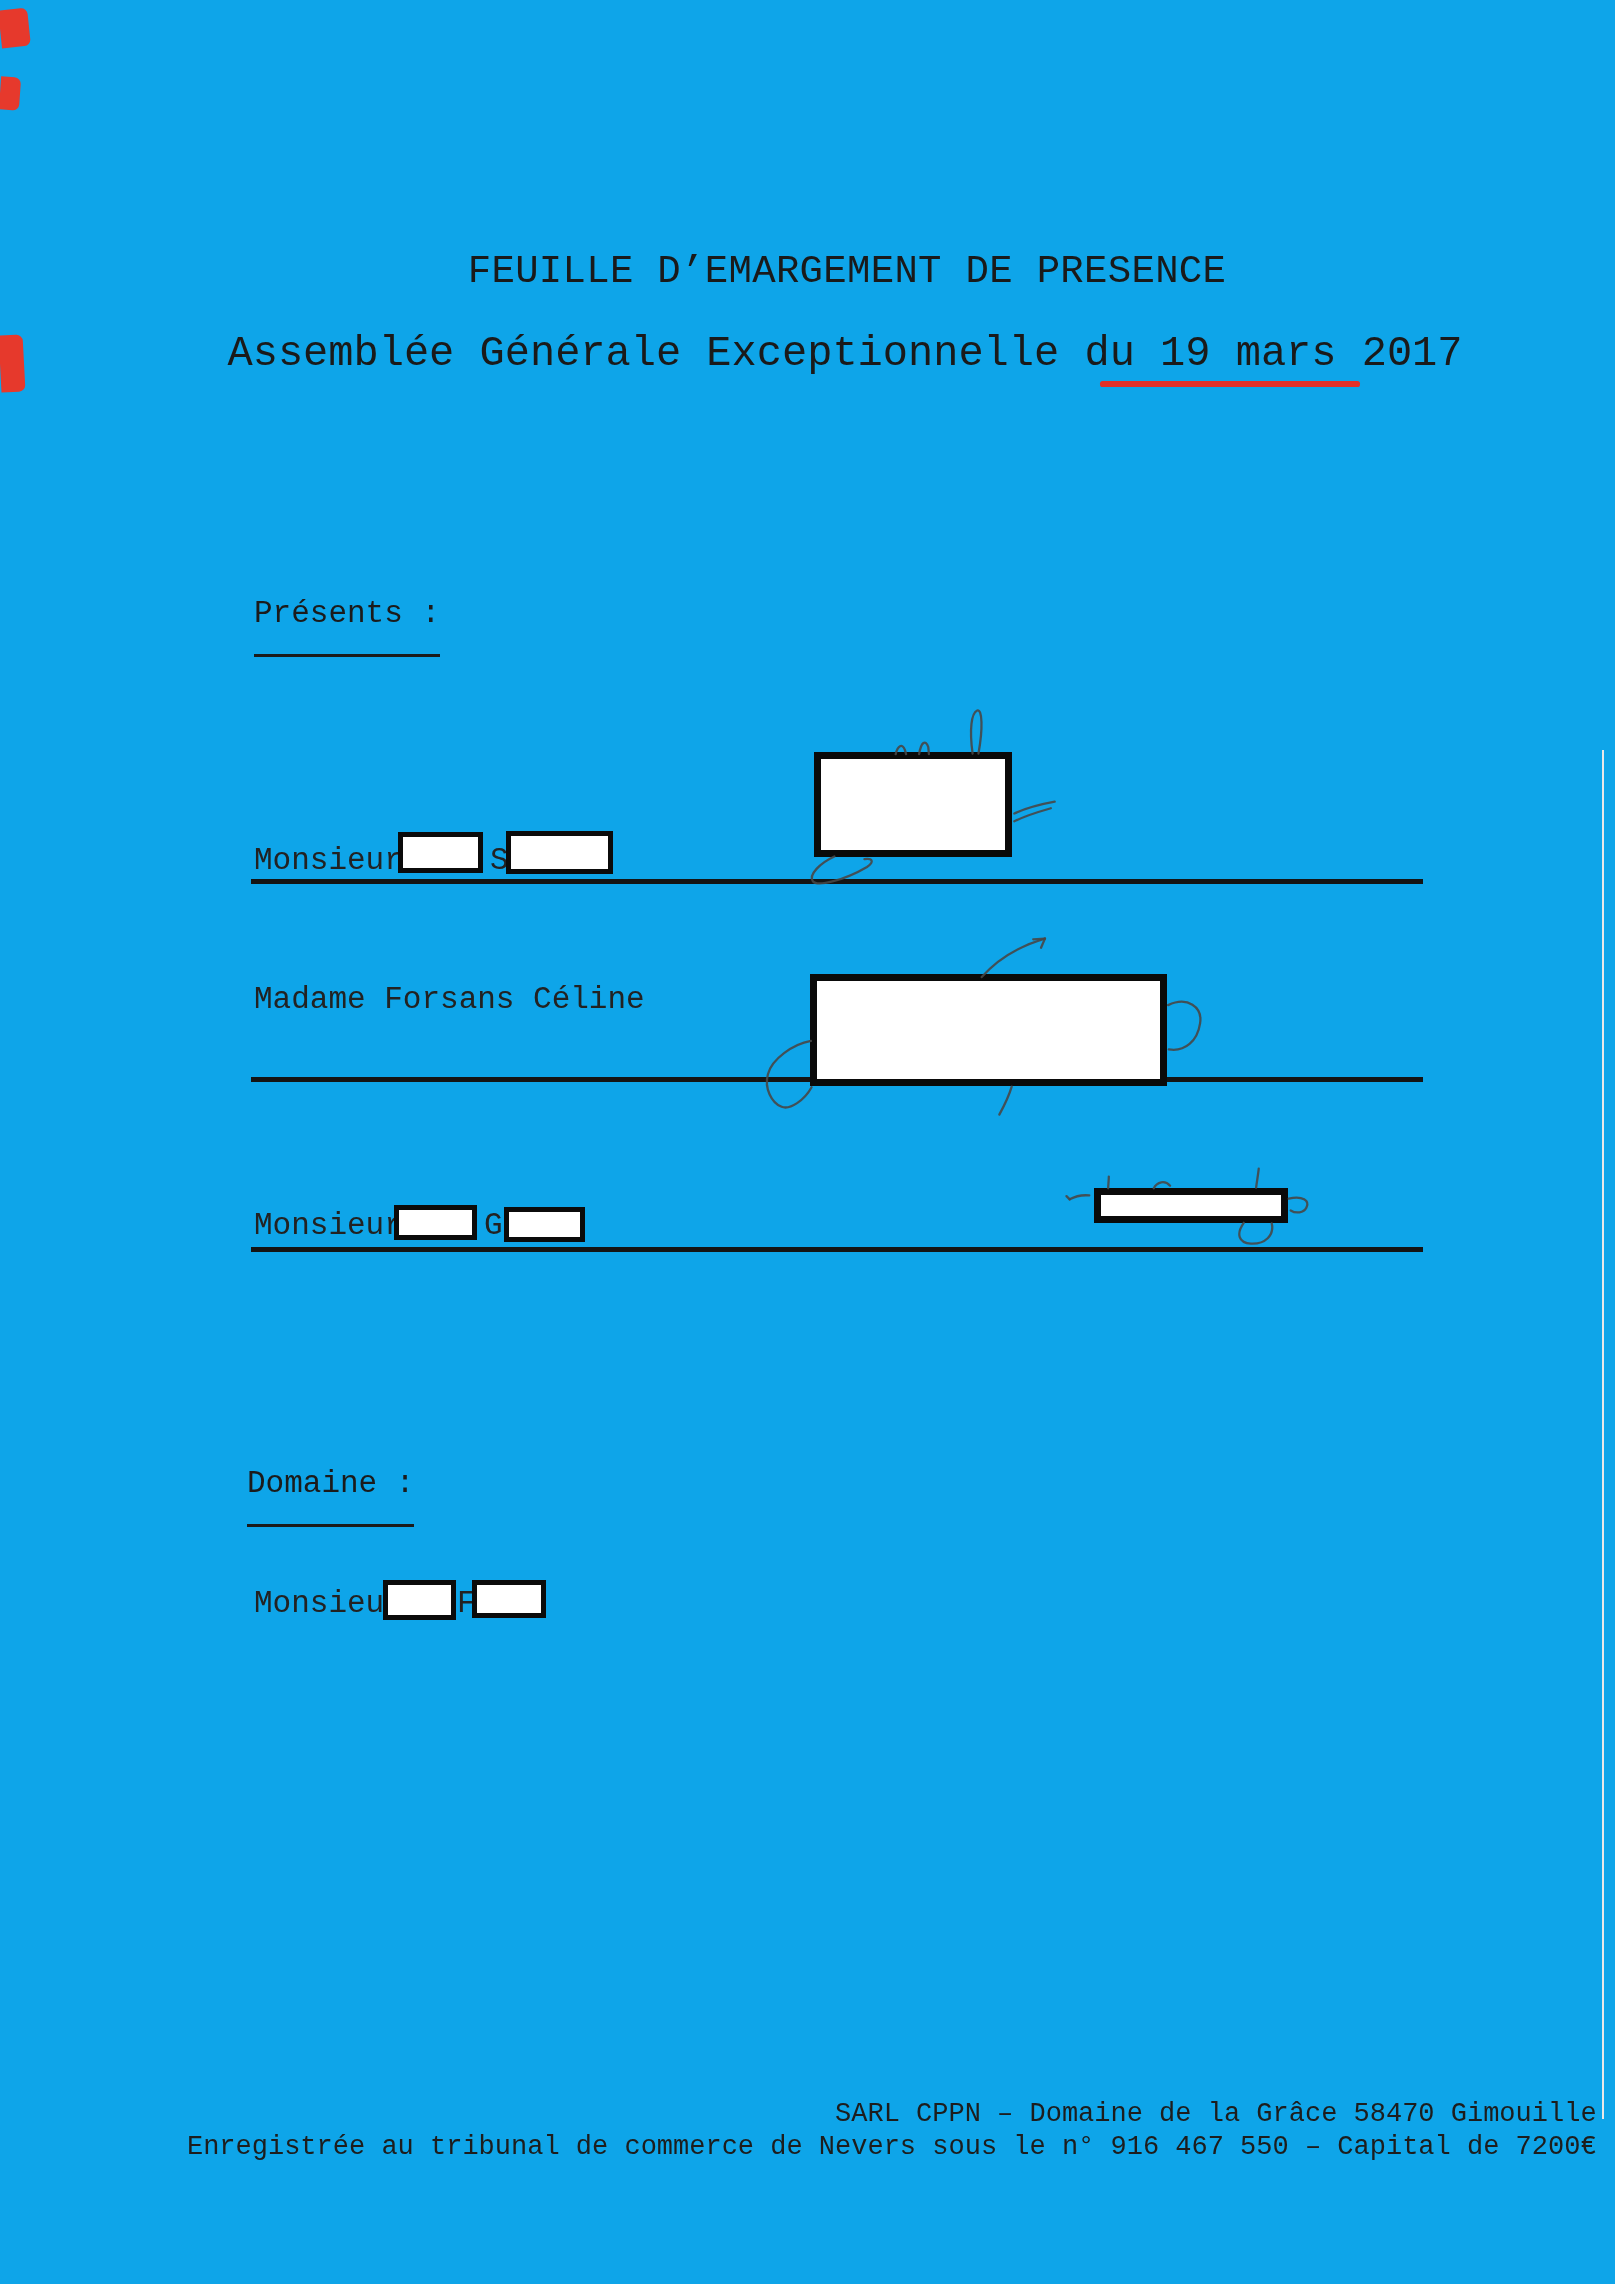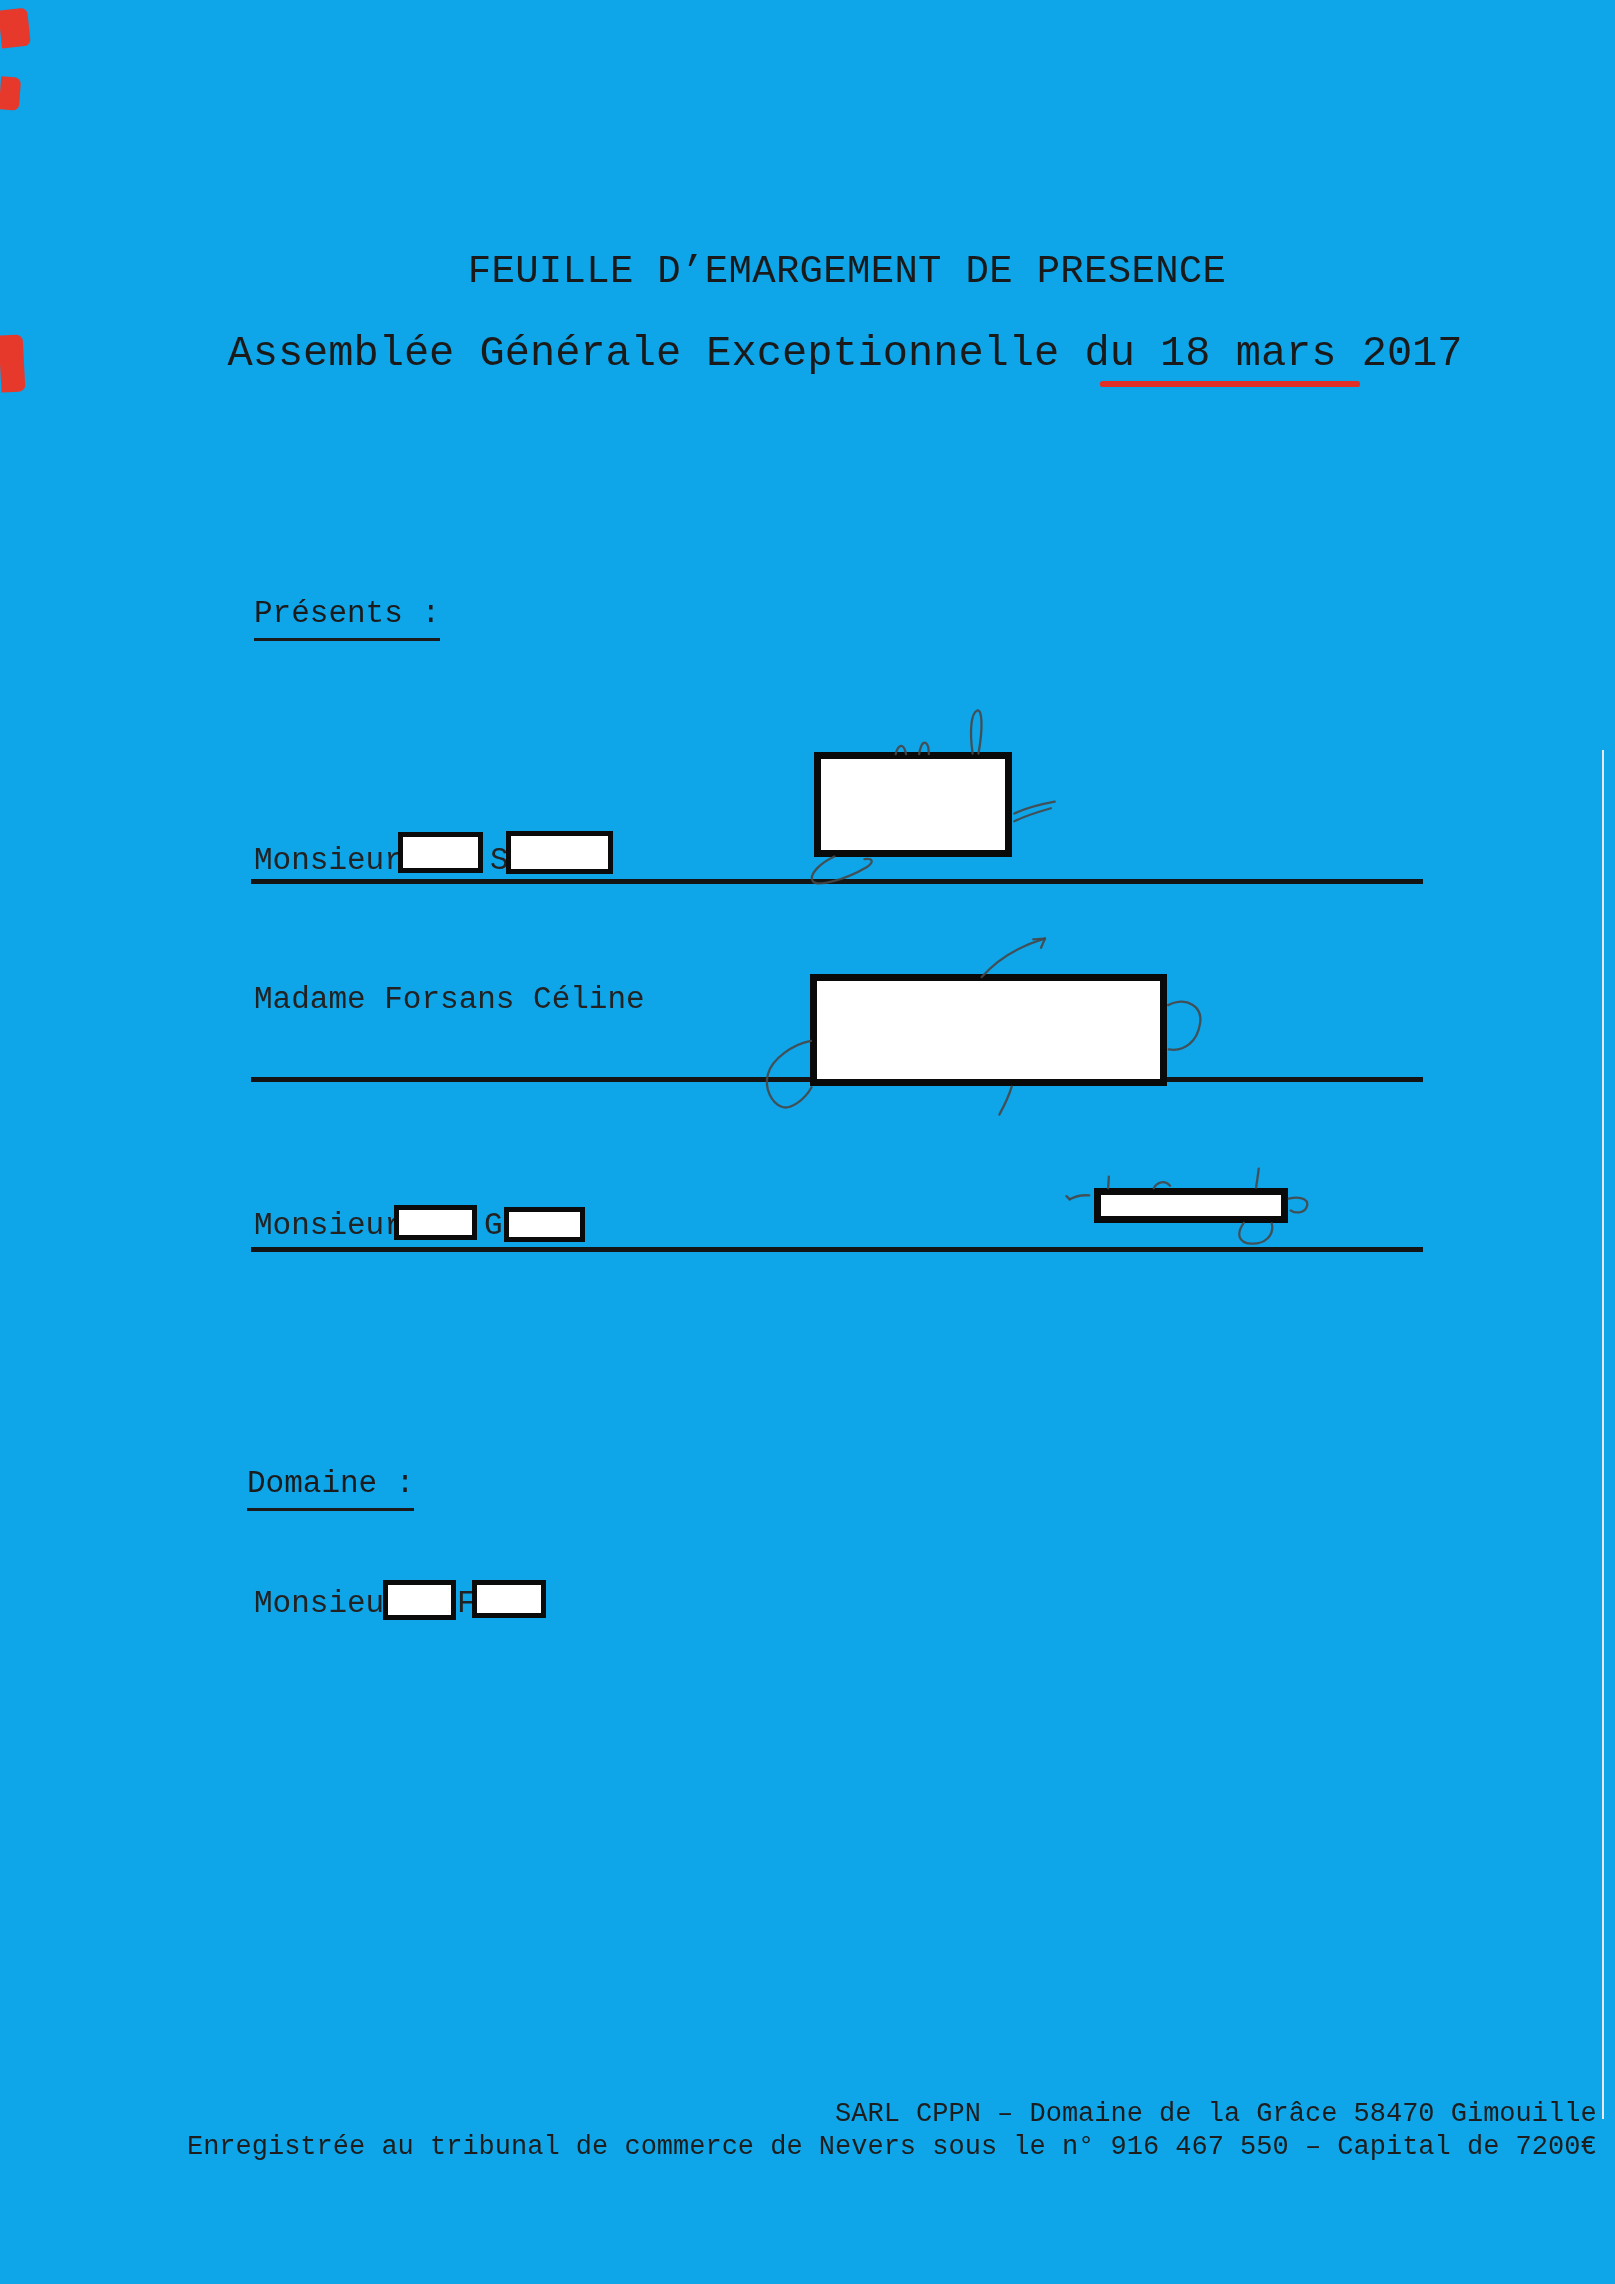--- a/index.html
+++ b/index.html
@@ -24,21 +24,21 @@
     text-align:center;
     font-size:42px;color:#1a1a1a;white-space:nowrap;
   }
   .date-underline{
     top:381px;left:1100px;width:260px;height:5.9px;
     background:#e23028;border-radius:2.6px;
   }
   .section-label{
     font-size:31px;color:#1b1b1b;
     border-bottom:3.3px solid #1b1b1b;
-    padding-bottom:7px;white-space:nowrap;
+    padding-bottom:23px;white-space:nowrap;
   }
   .presents-label{top:596px;left:254px;}
   .absent-label{top:1466px;left:247px;}
   
   .name-text{
     font-size:31px;color:#222;white-space:nowrap;
     line-height:1.05;
   }
   
   .name-box{
@@ -91,21 +91,21 @@
 
   <div class="abs red-mark m1"></div>
   <div class="abs red-mark m2"></div>
   <div class="abs red-mark m3"></div>
   <div class="abs edge-streak"></div>
 
   <div class="abs title">FEUILLE D’EMARGEMENT DE PRESENCE</div>
   <div class="abs subtitle">
     <span>Assemblée Générale Exceptionnelle du</span>
     <span> </span>
-    <span>18 mars 2017</span>
+    <span>19 mars 2017</span>
   </div>
   <div class="abs date-underline"></div>
 
   <div class="abs section-label presents-label">Présents :</div>
 
   <div class="abs sig-line" style="top:879px;"></div>
   <div class="abs sig-line" style="top:1077px;"></div>
   <div class="abs sig-line" style="top:1247px;"></div>
 
   <div class="abs name-text" style="top:845px;left:254px;">Monsieur G</div>

